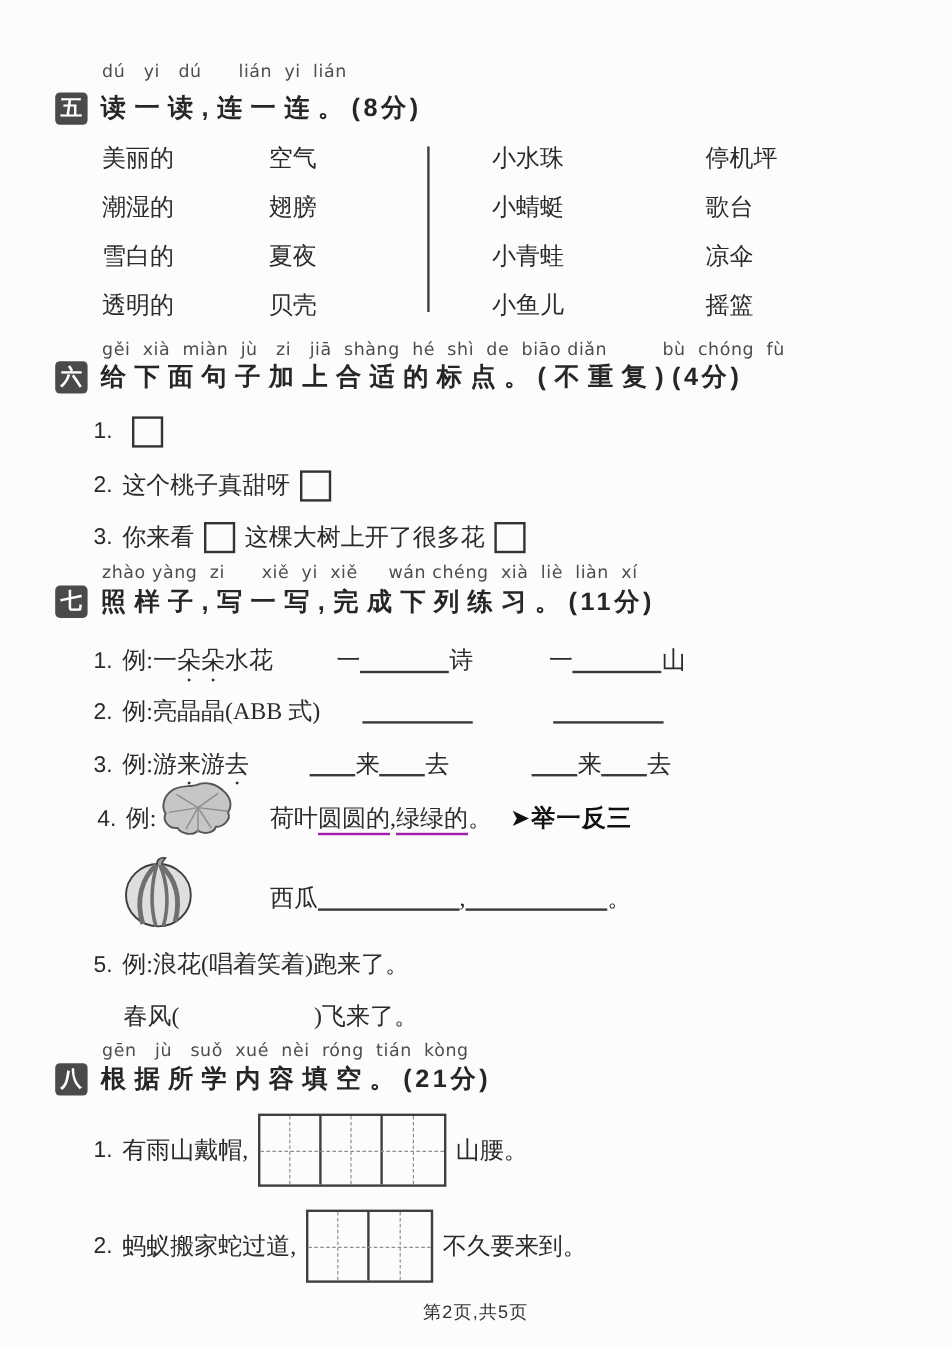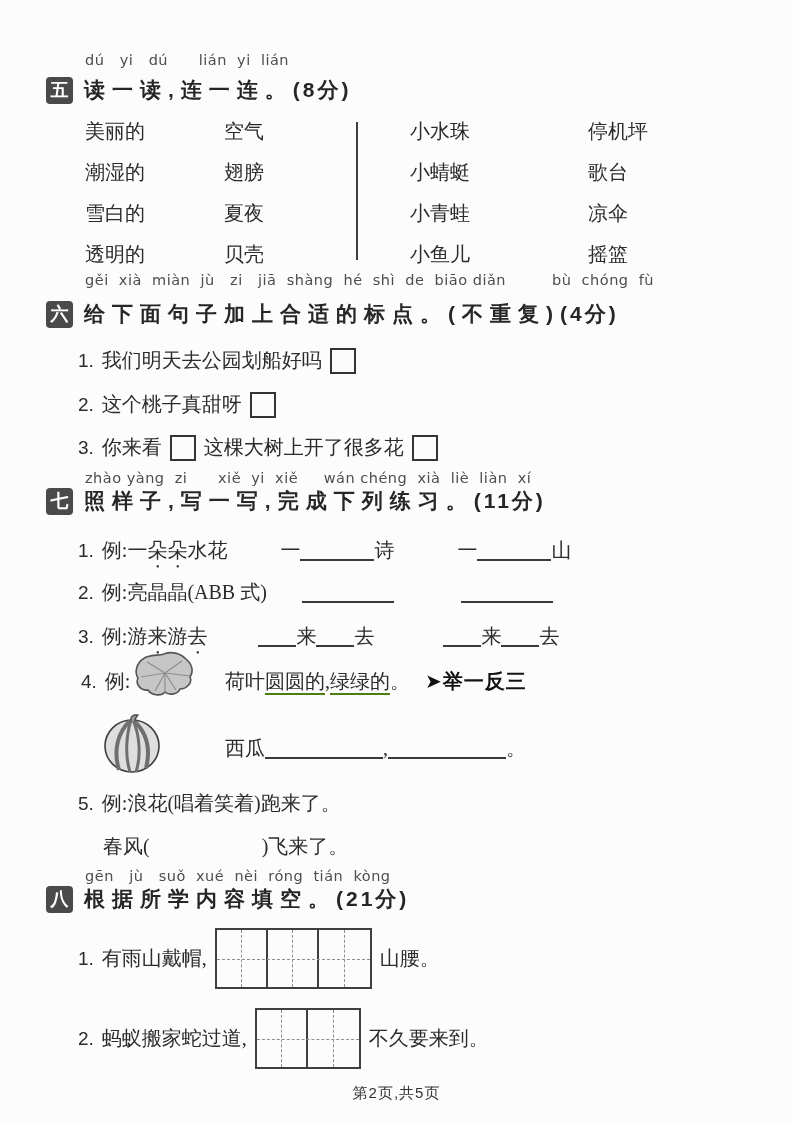--- a/index.html
+++ b/index.html
@@ -35,21 +35,21 @@
   .snum { margin-right:8px; font-family:"Liberation Sans",sans-serif; font-size:19px; }
   .abox {
     display:inline-block; width:26px; height:26px;
     border:2px solid #333; margin:0 8px; flex:none;
   }
   .blank { display:inline-block; border-bottom:2px solid #3a3a3a; height:24px; vertical-align:-4px; }
   .emph {
     -webkit-text-emphasis:filled dot; -webkit-text-emphasis-position:under;
     text-emphasis:filled dot; text-emphasis-position:under right;
   }
-  .uword { border-bottom:2px solid #4d7c0f; padding-bottom:1px; }
+  .uword { border-bottom:2px solid #a21caf; padding-bottom:1px; }
   .tip {
     font-family:"Liberation Sans","DejaVu Sans",sans-serif;
     font-weight:bold; font-size:20px; color:#111; letter-spacing:1px;
   }
   .tian { position:relative; display:inline-flex; border:2px solid #3f3f3f; background:#fcfcfc; }
   .tian-cell { position:relative; width:51px; height:57px; border-right:2px solid #3f3f3f; }
   .tian-cell:last-child { border-right:none; }
   .tian-cell::before {
     content:""; position:absolute; top:0; bottom:0; left:50%;
     border-left:1.5px dashed #8f8f8f;
@@ -96,31 +96,30 @@
     <div class="mword">凉伞</div>
     <div class="mword">摇篮</div>
   </div>
   <div class="mcol" style="left:410px; top:118px;">
     <div class="mword">小水珠</div>
     <div class="mword">小蜻蜓</div>
     <div class="mword">小青蛙</div>
     <div class="mword">小鱼儿</div>
   </div>
 
-  <div class="abs pinyin" style="left:85px; top:272px;">gěi  xià  miàn  jù   zi   jiā  shàng  hé  shì  de  biāo diǎn         bù  chóng  fù</div>
+  <div class="abs pinyin" style="left:85px; top:284px;">gěi  xià  miàn  jù   zi   jiā  shàng  hé  shì  de  biāo diǎn         bù  chóng  fù</div>
   <div class="abs sec-head" style="left:46px; top:300px;">
     <span class="sec-badge">六</span>
     <span class="sec-title">给下面句子加上合适的标点。</span>
     <span class="sec-title">(不重复)</span>
     <span class="sec-points">(4分)</span>
   </div>
 
   <div class="sentence" style="left:78px; top:347px;">
     <span class="snum">1.</span>
-    <span>我们明天去公园划船好吗</span>
     <span class="abox"></span>
   </div>
   <div class="sentence" style="left:78px; top:391px;">
     <span class="snum">2.</span>
     <span>这个桃子真甜呀</span>
     <span class="abox"></span>
   </div>
   <div class="sentence" style="left:78px; top:434px;">
     <span class="snum">3.</span>
     <span>你来看</span>

